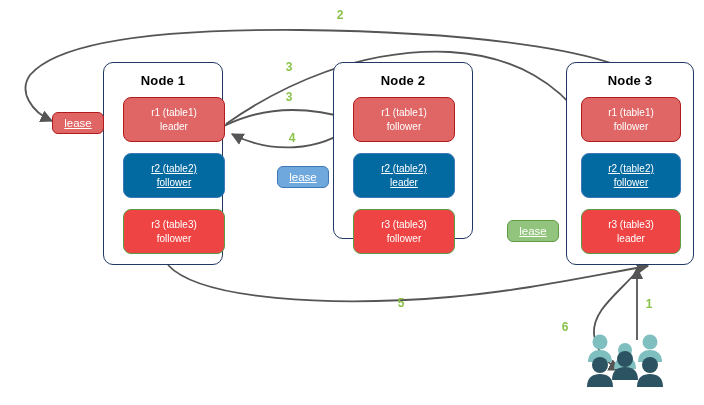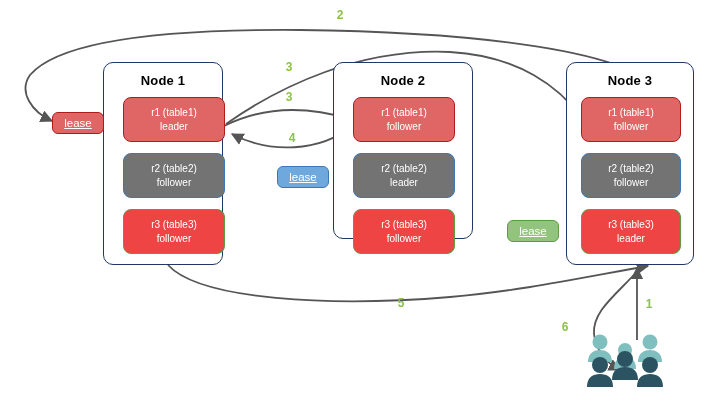--- a/index.html
+++ b/index.html
@@ -48,21 +48,21 @@
     flex-direction: column;
     align-items: center;
     justify-content: center;
     color: #ffffff;
     font-size: 10px;
     line-height: 14px;
     text-align: center;
   }
   .replica span { display: block; }
   .rep-red   { background: #e06666; border: 1.4px solid #b01c1c; }
-  .rep-blue  { background: #737373; border: 1.4px solid #3d77b5; }
+  .rep-blue  { background: #0369a1; border: 1.4px solid #3d77b5; text-decoration: underline; }
   .rep-green { background: #ef4444; border: 1.4px solid #5e9b45; }
   .lease {
     position: absolute;
     box-sizing: border-box;
     border-radius: 6px;
     display: flex;
     align-items: center;
     justify-content: center;
     color: #ffffff;
     font-size: 11.5px;

